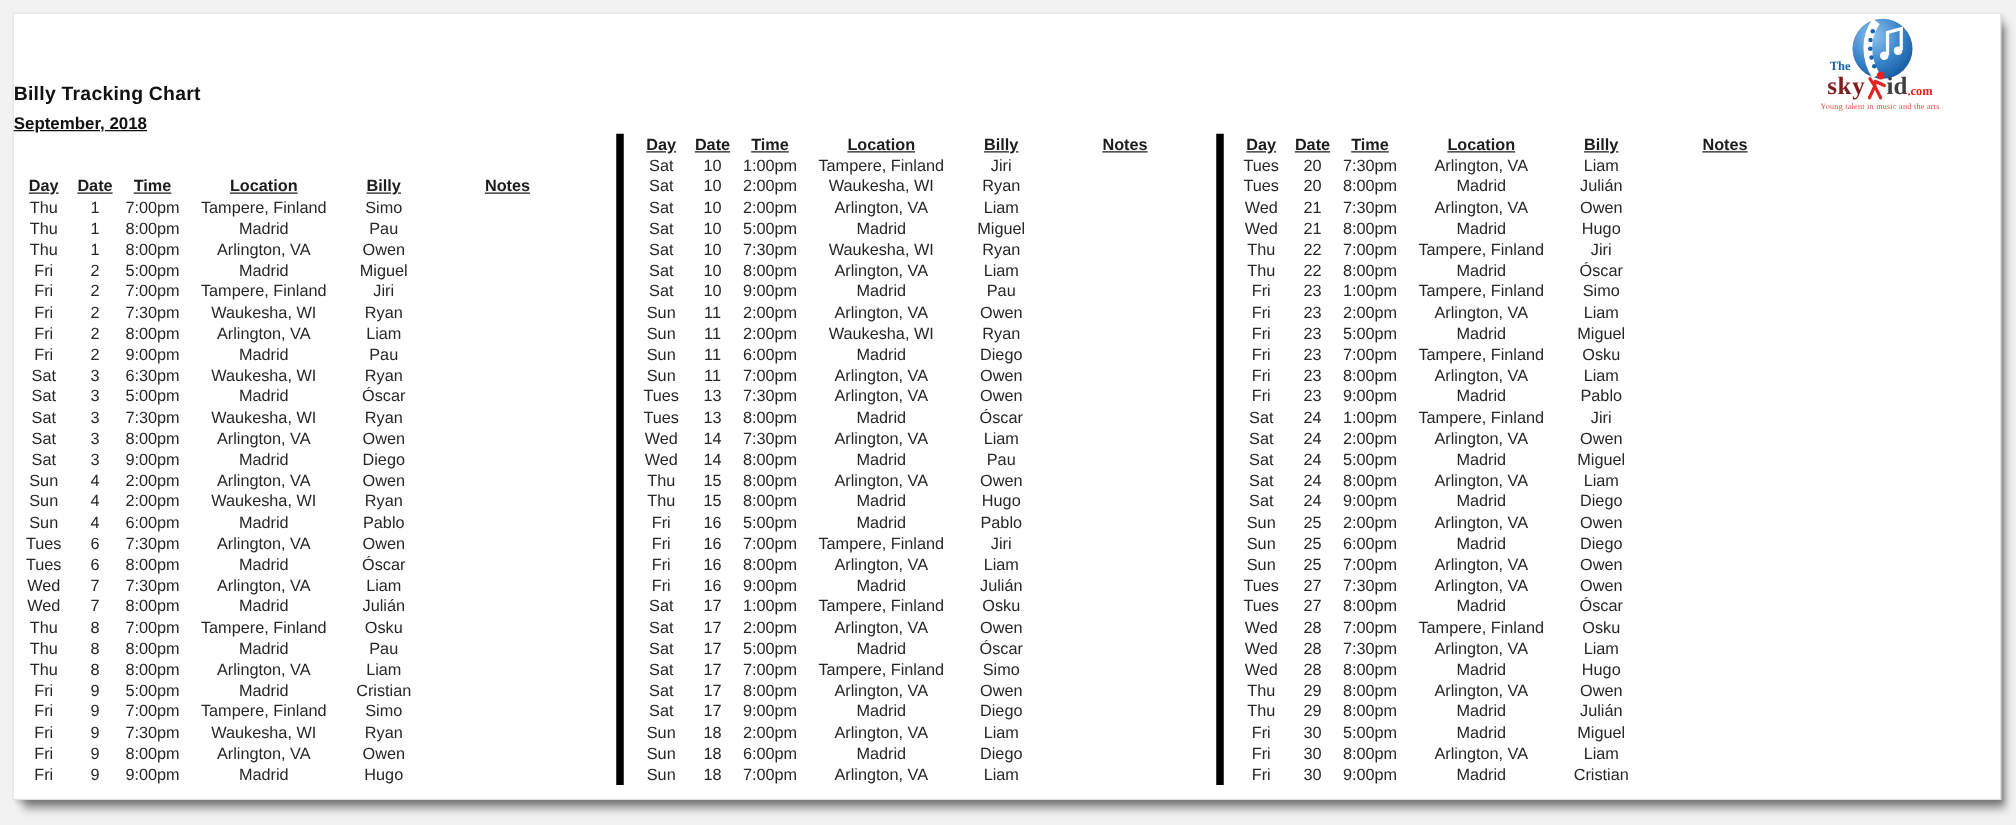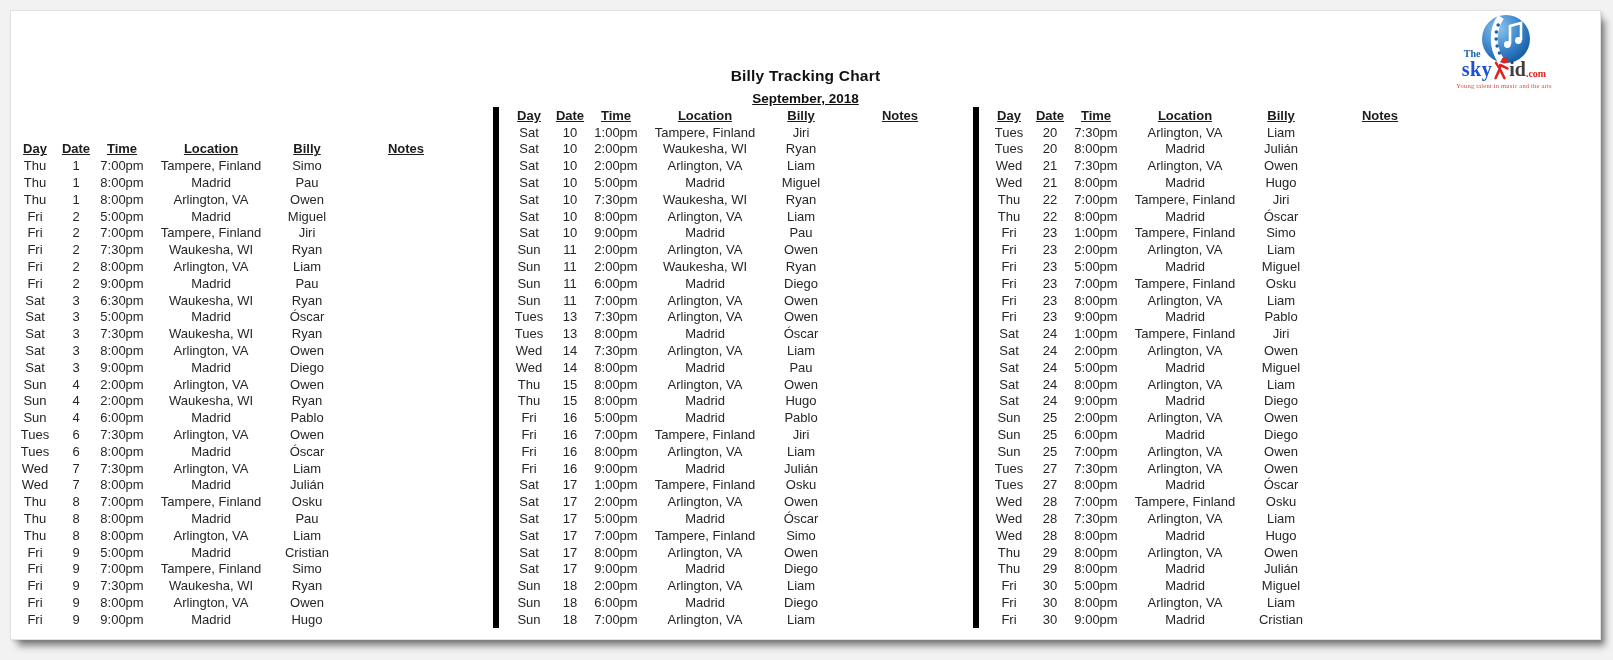--- a/index.html
+++ b/index.html
@@ -10,30 +10,30 @@
     overflow:hidden;
   }
   .canvas{position:relative;width:1613px;height:660px;background:#f2f2f2;}
   .page{
     position:absolute;left:10px;top:10px;width:1589px;height:628px;
     background:#ffffff;
     border:1px solid #e2e2e2;
     box-shadow:6px 8px 7px -2px rgba(0,0,0,0.45), 2px 2px 3px rgba(0,0,0,0.12);
   }
   
-  .titles{position:absolute;top:56px;left:0;width:100%;text-align:center;color:#111;}
+  .titles{position:absolute;top:56px;left:0;width:100%;color:#111;}
   .title{font-size:15.5px;font-weight:bold;letter-spacing:.2px;}
   .subtitle{font-size:13.5px;font-weight:bold;text-decoration:underline;margin-top:6px;}
   
   .logo{position:absolute;top:2px;right:26px;width:140px;text-align:center;cursor:pointer;font-family:Liberation Serif, serif;}
   .logo-icon{width:52px;height:52px;margin:0 auto;display:block;position:relative;left:2px;}
   .logo-text{margin-top:-16px;white-space:nowrap;line-height:1;position:relative;}
   .lt-stack{display:inline-block;vertical-align:bottom;text-align:left;margin-right:1px;}
   .lt-the{display:block;color:#1663ad;font-weight:bold;font-size:10px;margin:0 0 0 2px;}
-  .lt-sky{display:block;color:#1d4ed8;font-weight:bold;font-size:20px;letter-spacing:.5px;}
+  .lt-sky{display:block;color:#7f1d1d;font-weight:bold;font-size:20px;letter-spacing:.5px;}
   .lt-kfig{display:inline-block;width:17px;height:24px;vertical-align:bottom;margin:0 -1px -1px 0;}
   .lt-id{color:#404040;font-weight:bold;font-size:20px;vertical-align:bottom;}
   .lt-com{color:#e02421;font-weight:bold;font-size:10px;vertical-align:bottom;}
   .logo-tagline{margin-top:3px;color:#e0483f;font-size:6.5px;letter-spacing:.2px;white-space:nowrap;}
   
   .tables{position:absolute;top:96px;left:2px;display:flex;align-items:flex-end;}
   .sec{width:480px;flex:0 0 auto;}
   .twrap{display:inline-block;}
   .sec.barred .twrap{border-left:6px solid #000;padding-left:8px;}
   table{border-collapse:collapse;table-layout:fixed;}

